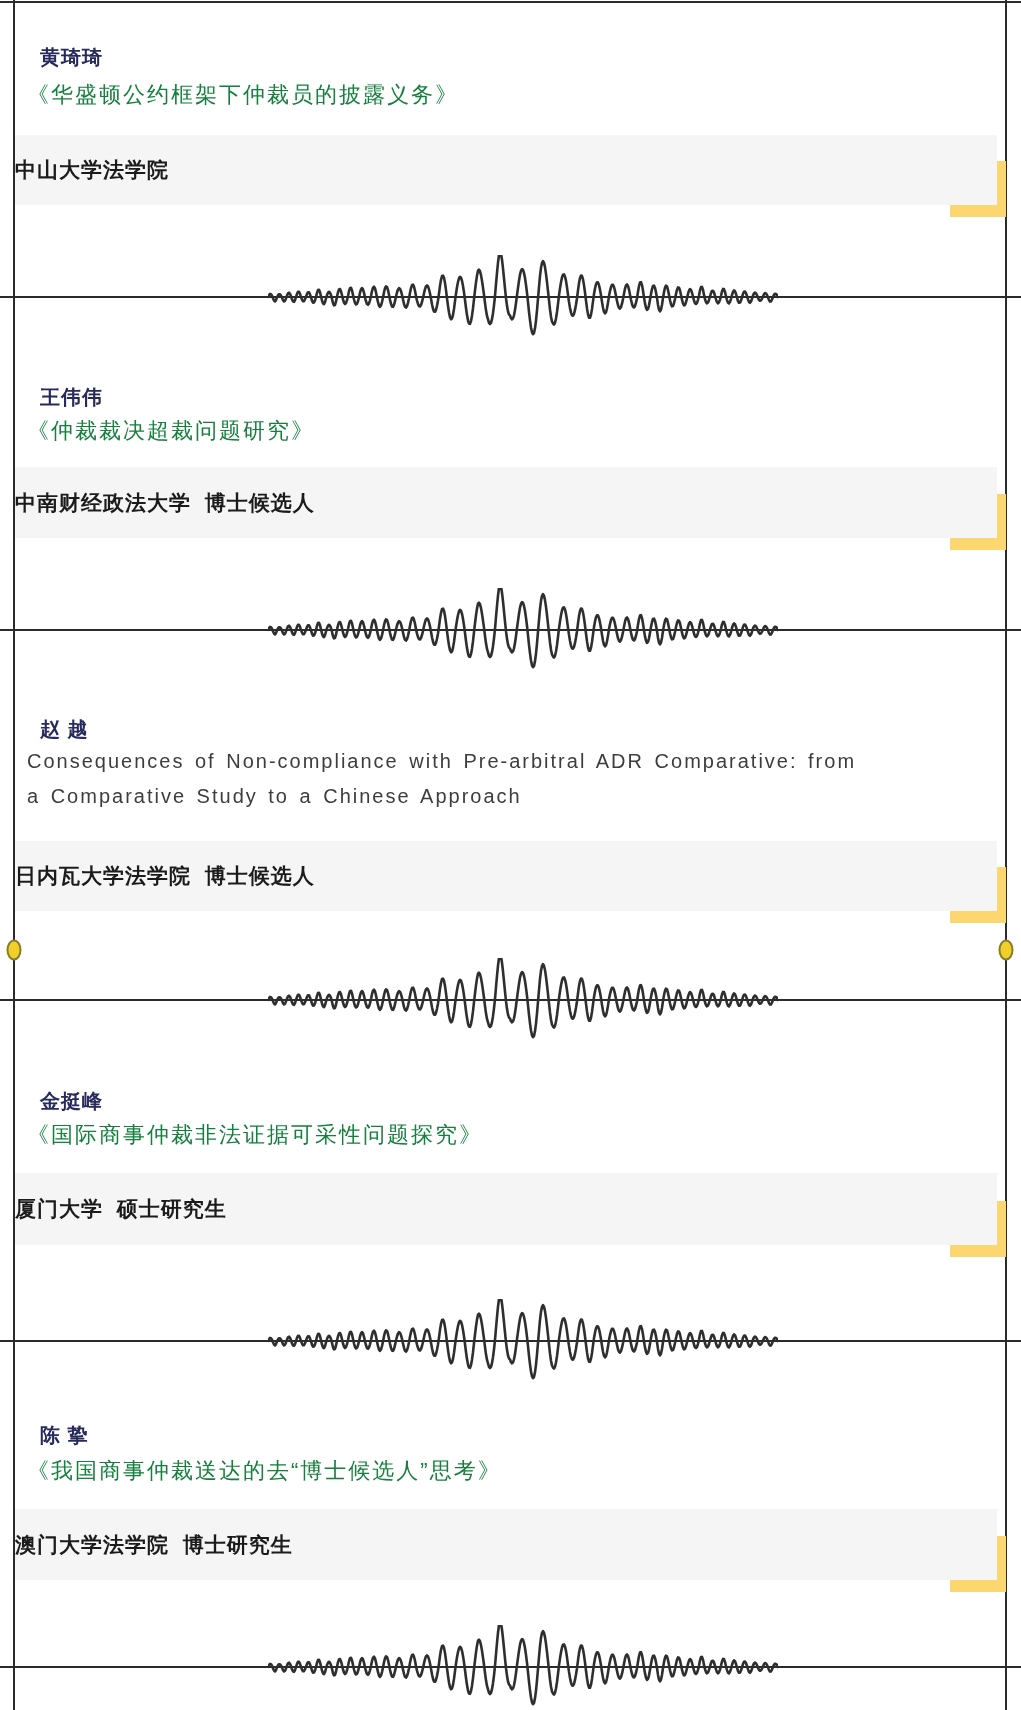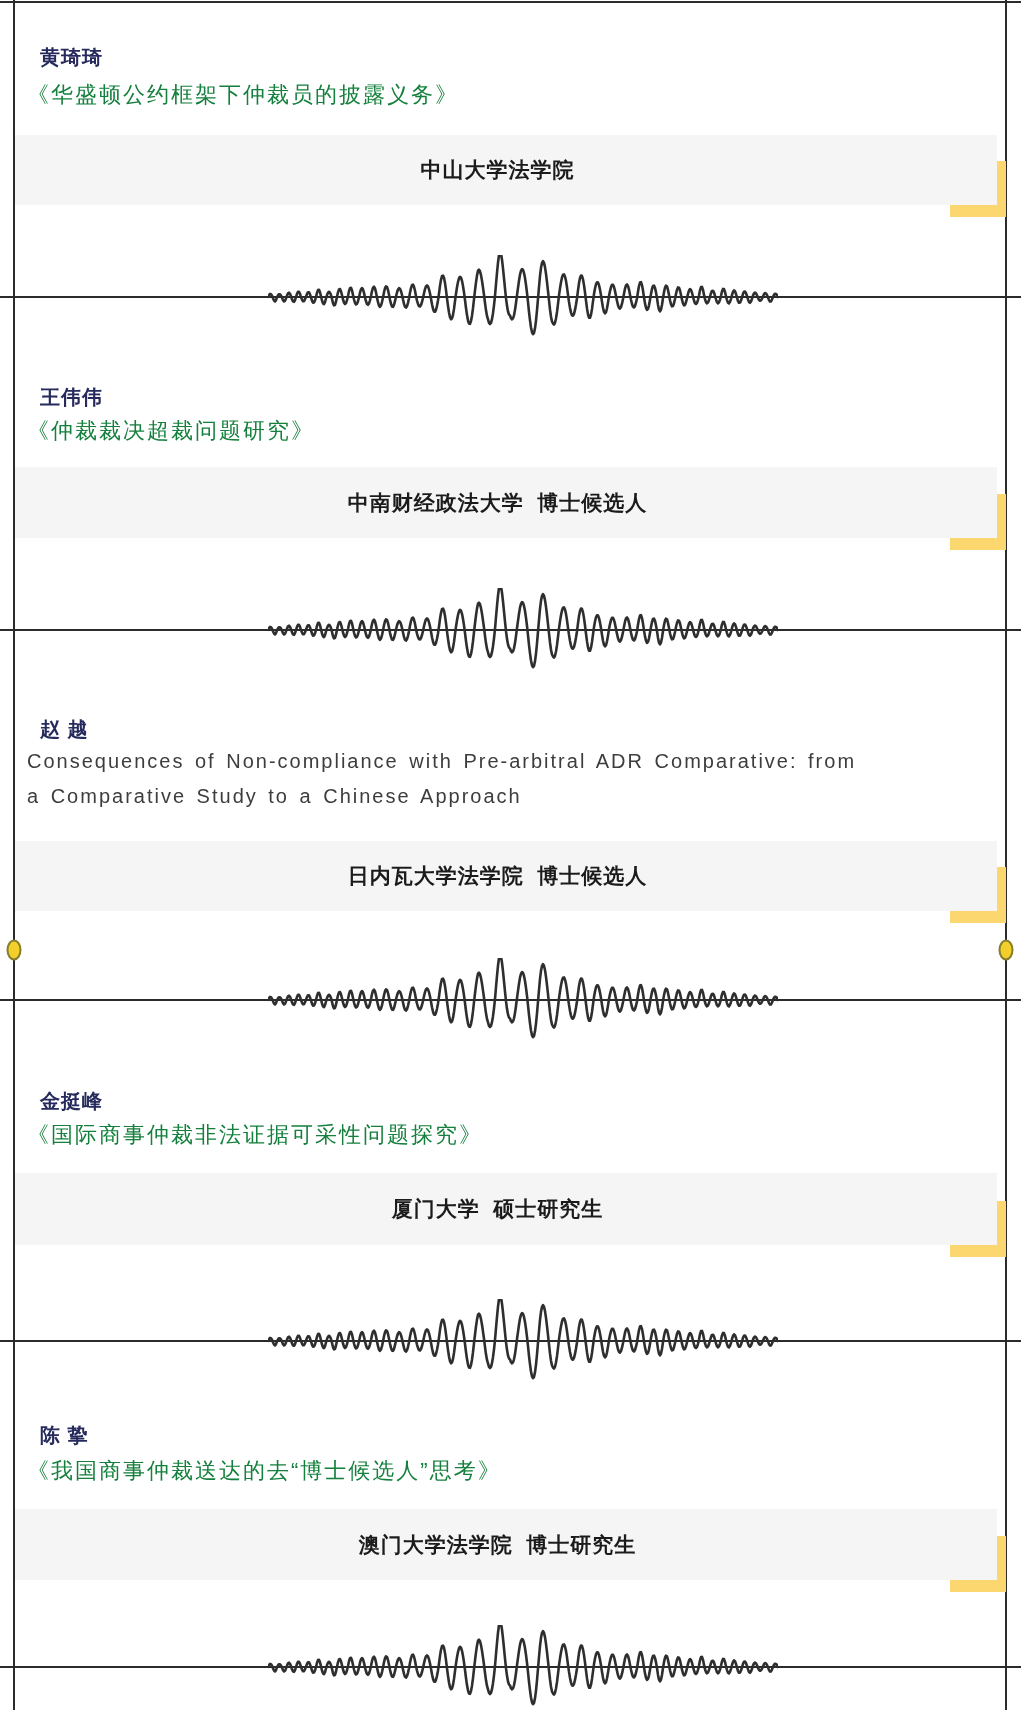--- a/index.html
+++ b/index.html
@@ -34,21 +34,21 @@
   .tline.en{font-size:20px;letter-spacing:2px;word-spacing:3px;color:#3d3d3d;}
   
   .banner{position:absolute;left:15px;width:982px;}
   .banner .accent{
     position:absolute;right:-9px;bottom:-12px;width:56px;height:56px;
     background:#fcd66e;z-index:0;
   }
   .banner .surface{
     position:relative;z-index:1;width:100%;height:100%;
     background:#f5f5f5;
-    display:flex;align-items:center;justify-content:center;
+    display:flex;align-items:center;justify-content:flex-start;
     box-sizing:border-box;padding-right:17px;
   }
   .aff{
     font-size:21px;font-weight:bold;color:#1b1b1b;
     letter-spacing:1px;white-space:pre;
   }
   
   .divider{position:absolute;left:0;width:1021px;height:84px;}
   .divider-line{position:absolute;top:41px;left:0;width:1021px;height:2px;background:#2b2b2b;}
   .wave{position:absolute;left:268px;top:0;width:510px;height:84px;}

